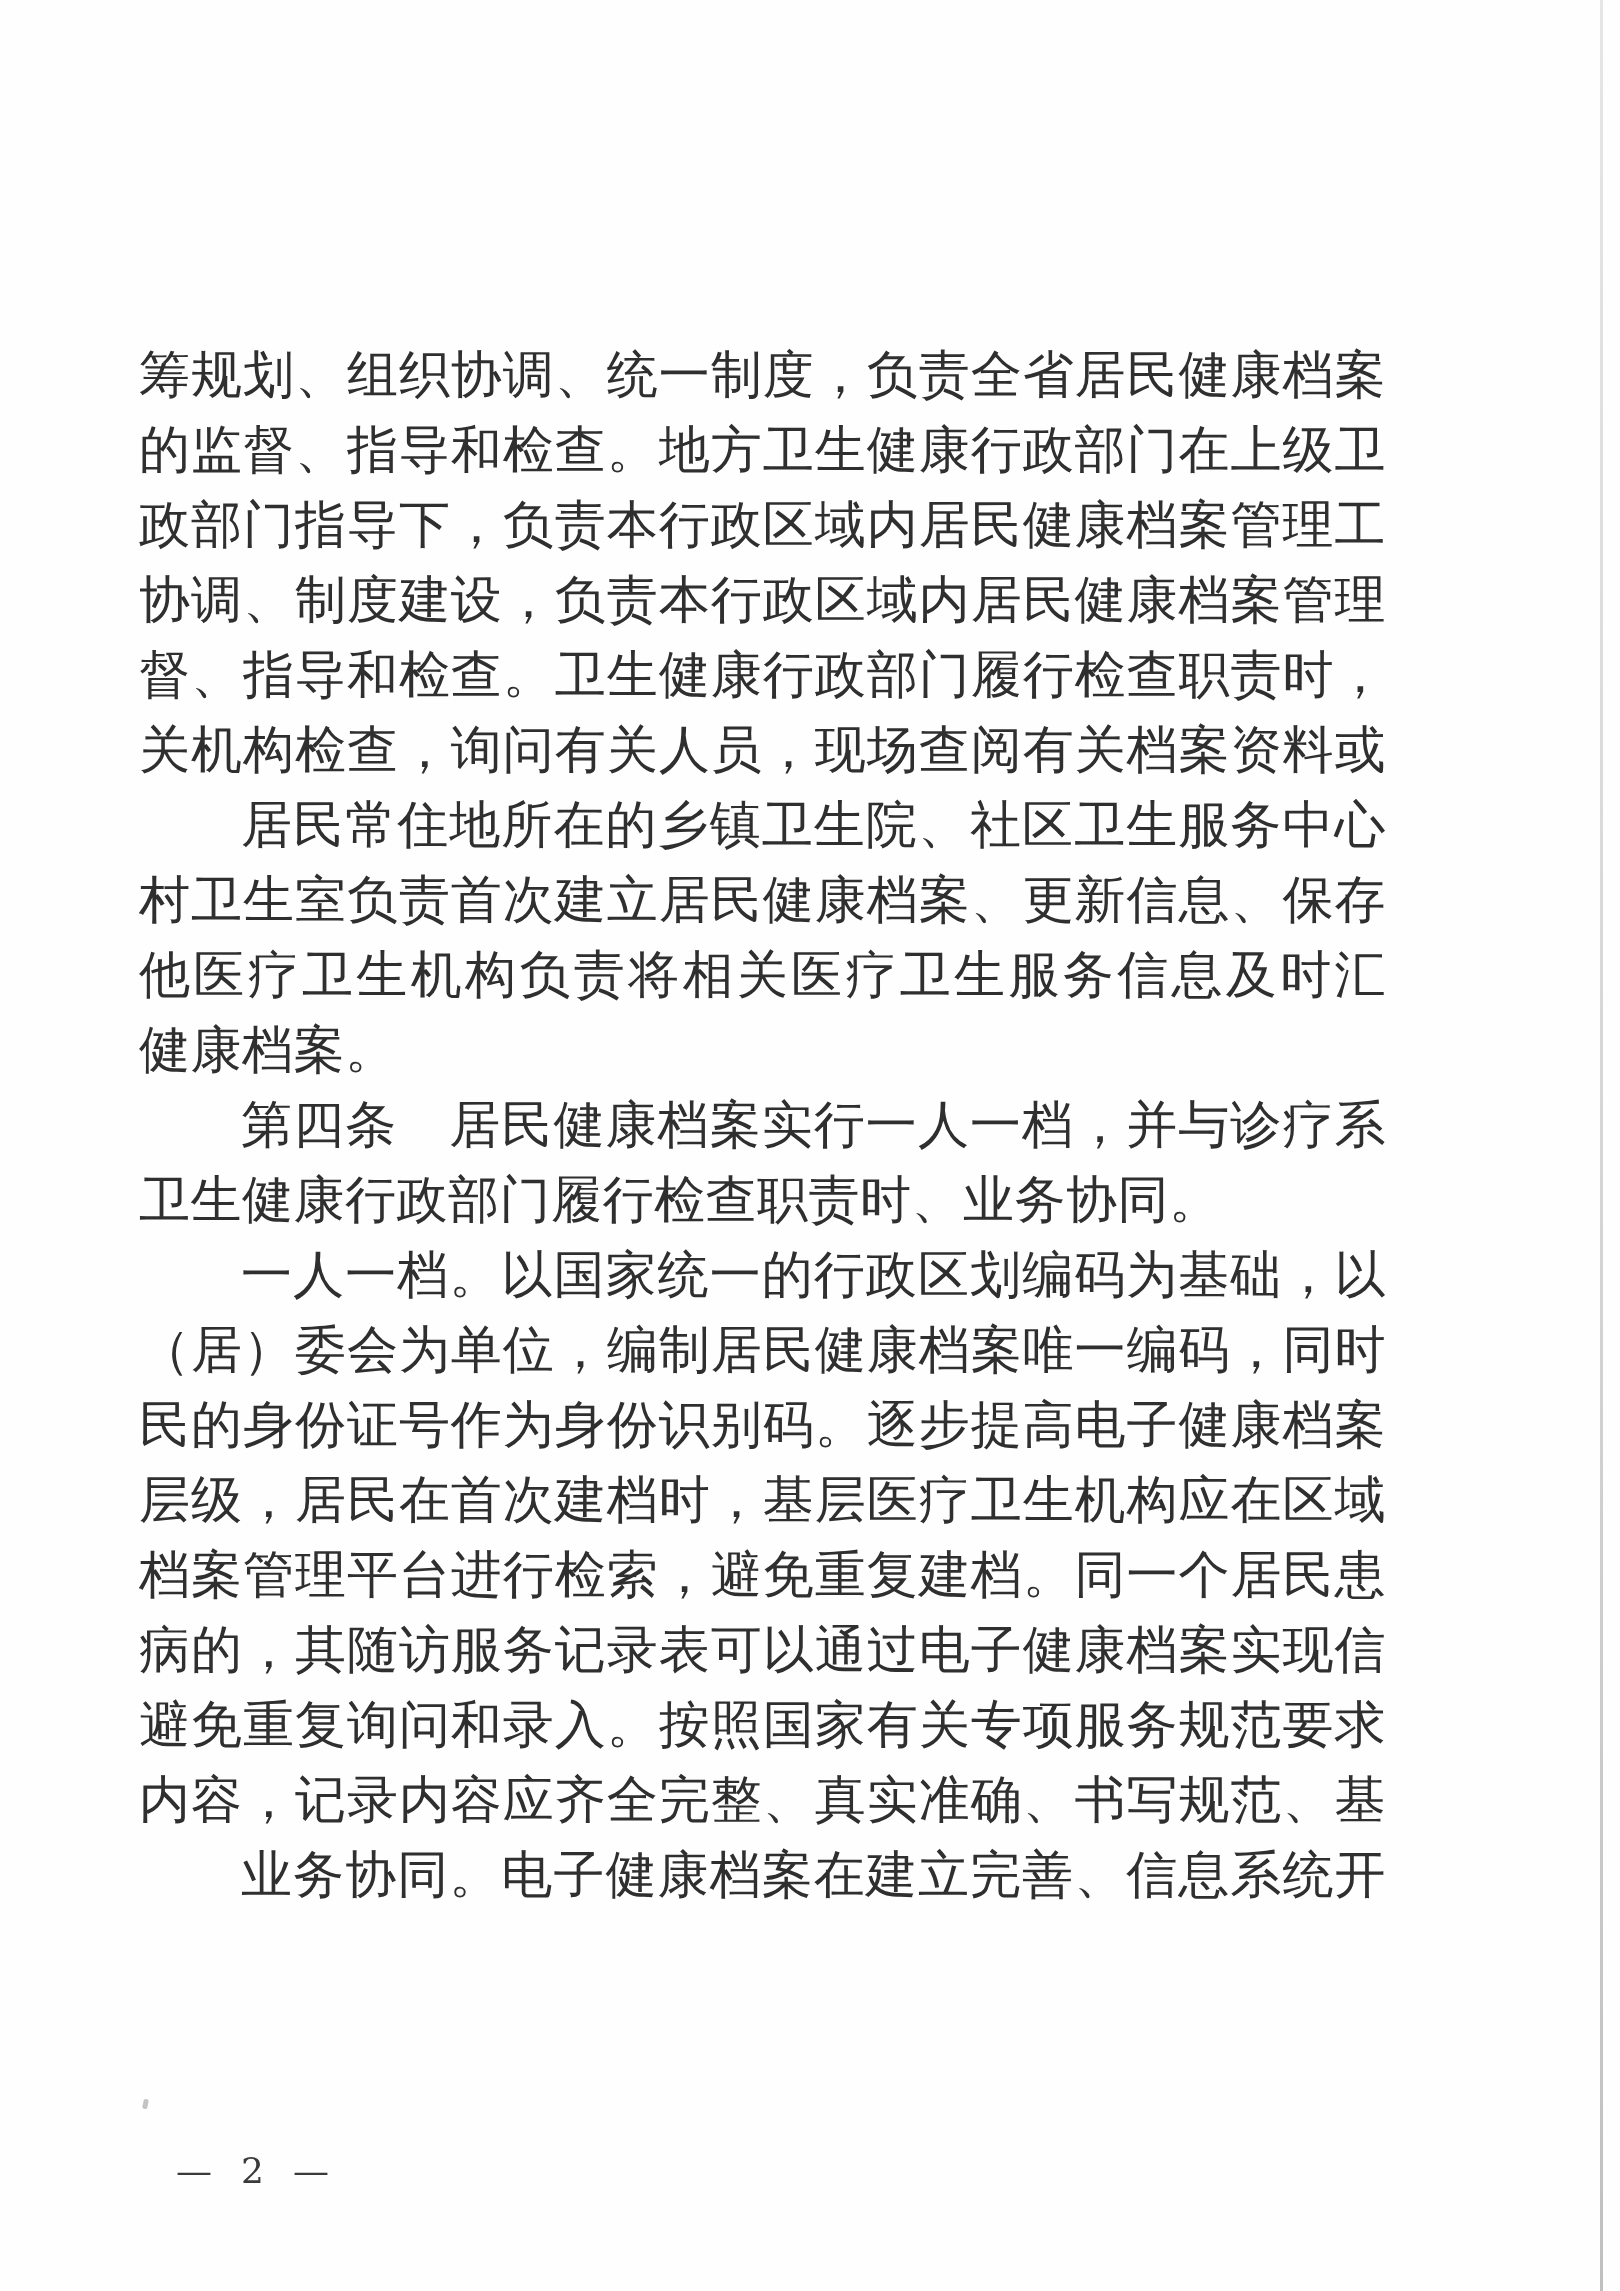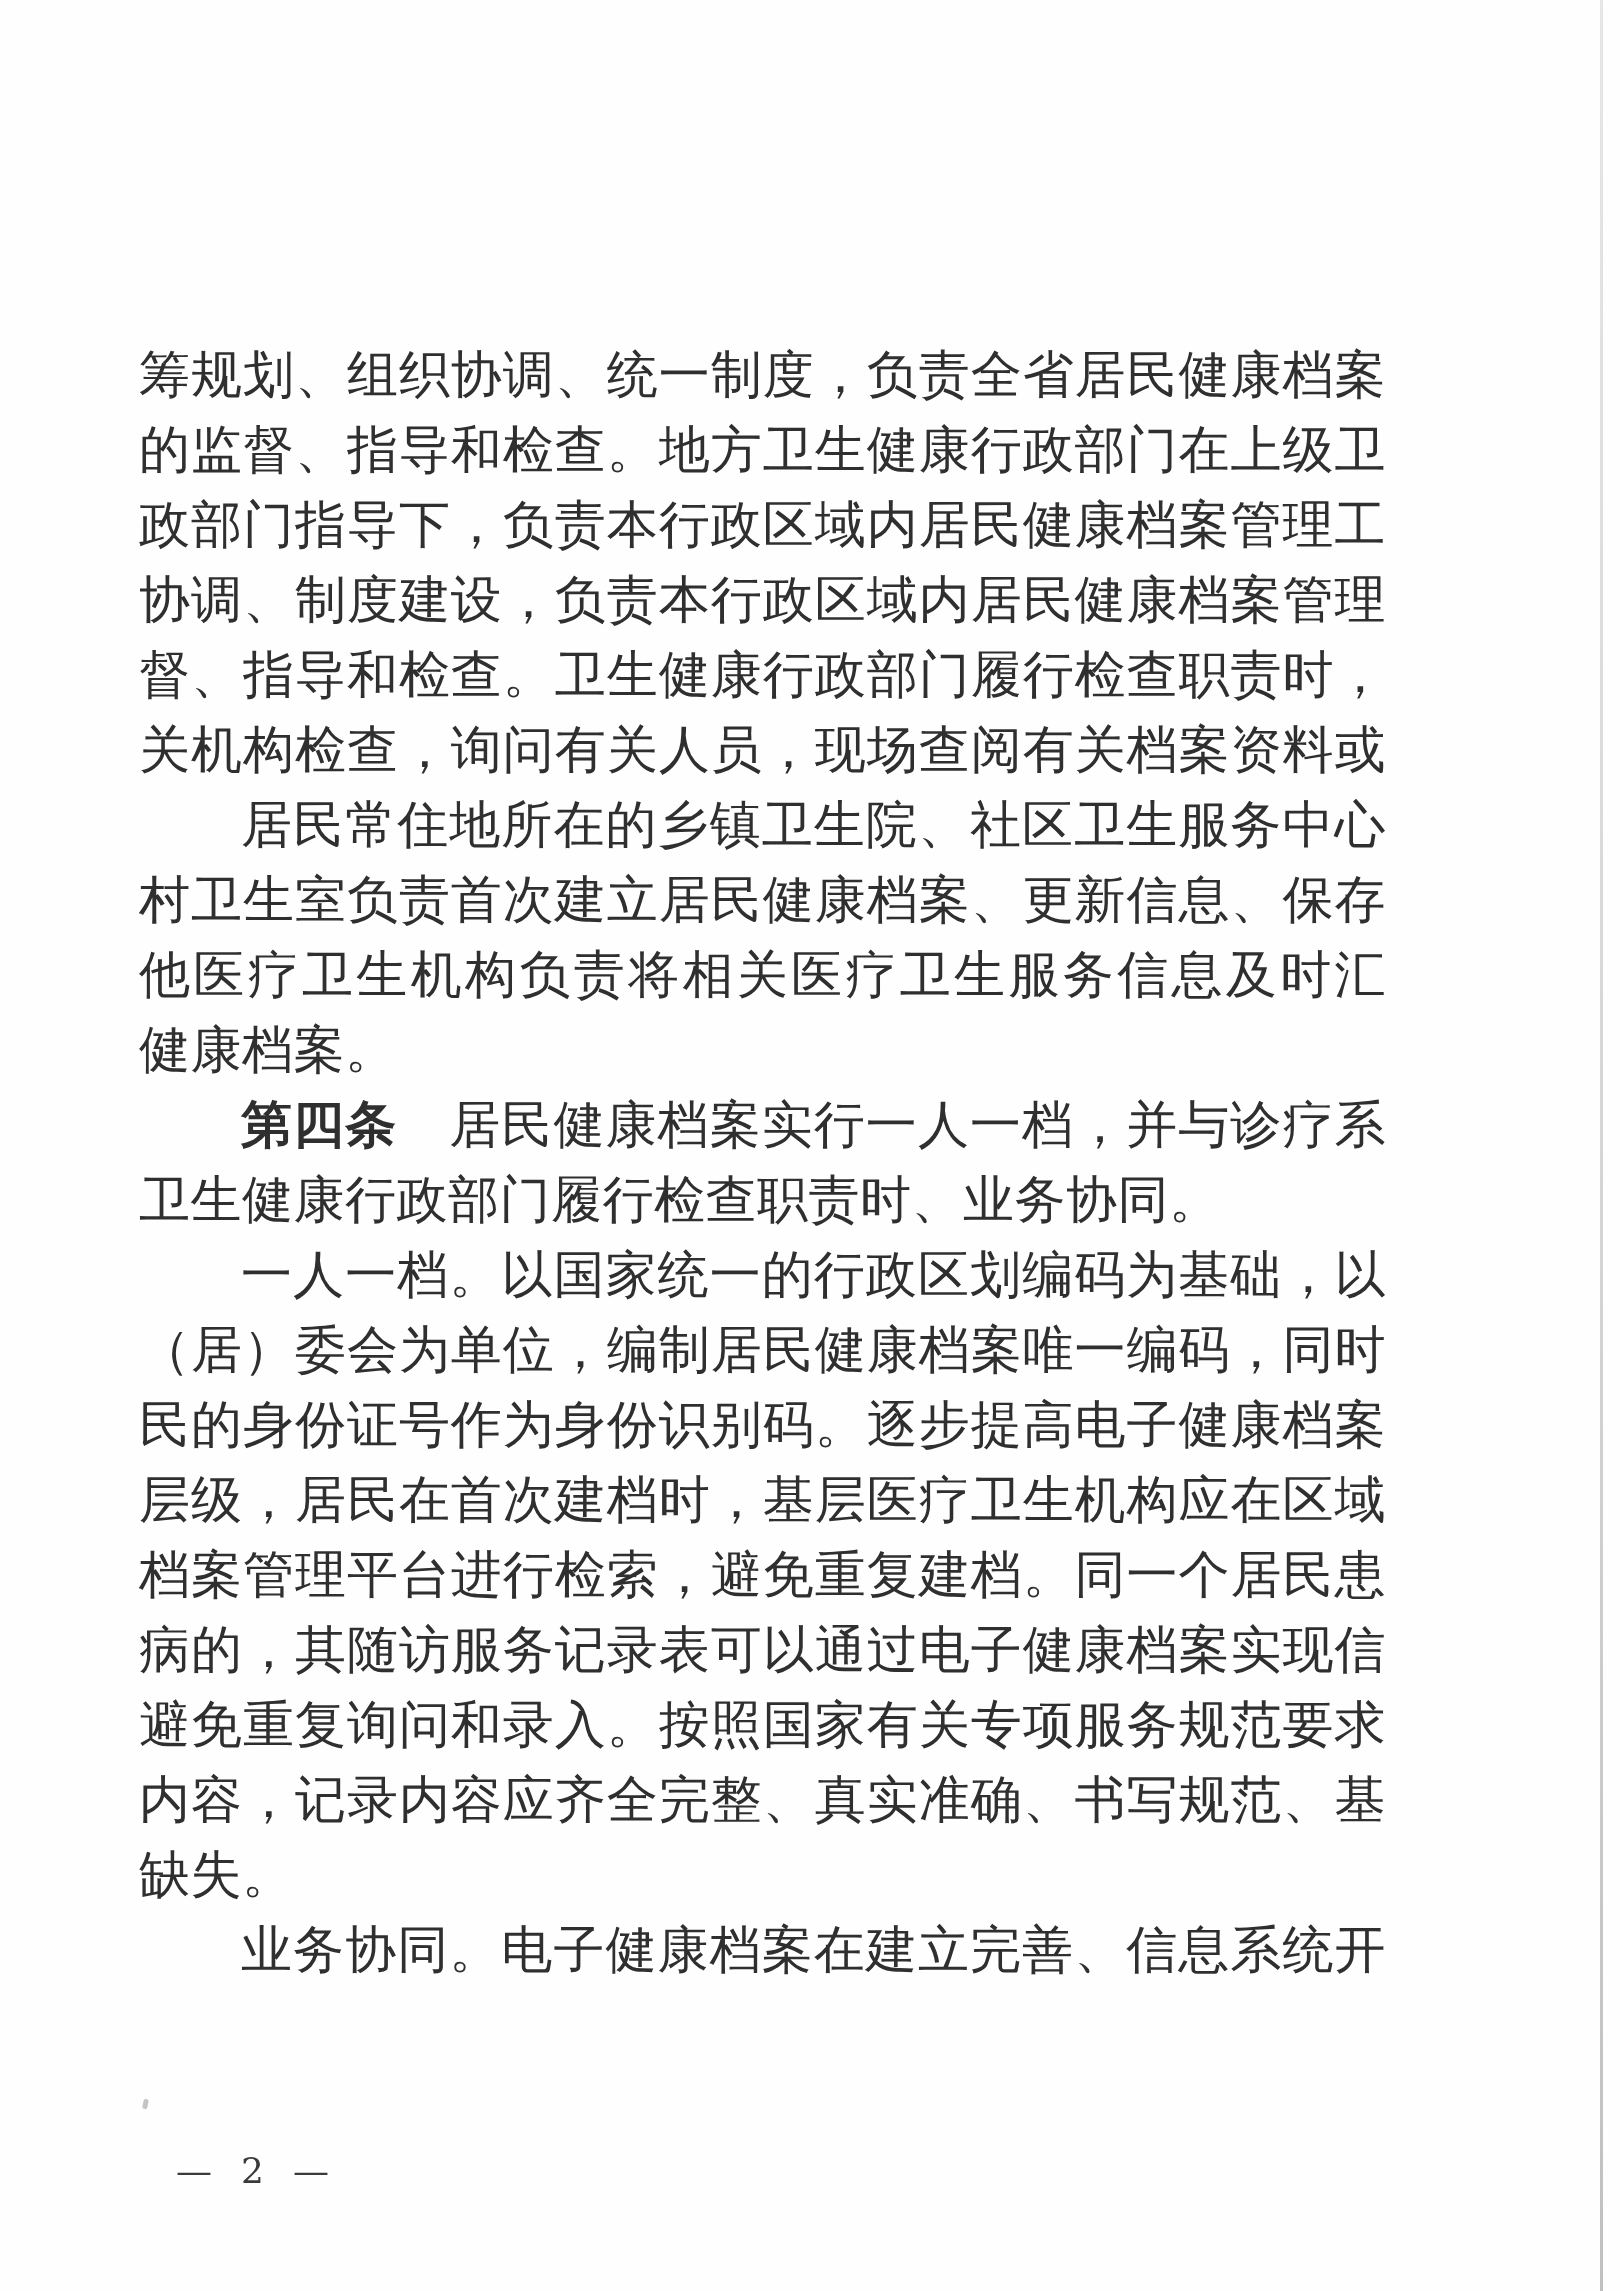--- a/index.html
+++ b/index.html
@@ -54,21 +54,21 @@
     text-align: justify;
     text-justify: inter-character;
   }
   .line.fill {
     text-align-last: justify;
   }
   .line.indent {
     text-indent: 102px;
   }
   .line b {
-    font-weight: bold;
+    font-weight: normal;
   }
   .pagenum {
     position: absolute;
     left: 176px;
     top: 2150px;
     font-size: 36px;
     color: #3a3a3a;
     letter-spacing: 8.8px;
     white-space: pre;
   }
@@ -93,18 +93,17 @@
       <div class="line indent fill"><b>第四条</b>　居民健康档案实行一人一档，并与诊疗系统、公共</div>
       <div class="line">卫生健康行政部门履行检查职责时、业务协同。</div>
       <div class="line indent fill">一人一档。以国家统一的行政区划编码为基础，以常住地村</div>
       <div class="line fill">（居）委会为单位，编制居民健康档案唯一编码，同时将建档居</div>
       <div class="line fill">民的身份证号作为身份识别码。逐步提高电子健康档案管理平台</div>
       <div class="line fill">层级，居民在首次建档时，基层医疗卫生机构应在区域电子健康</div>
       <div class="line fill">档案管理平台进行检索，避免重复建档。同一个居民患有多种疾</div>
       <div class="line fill">病的，其随访服务记录表可以通过电子健康档案实现信息整合，</div>
       <div class="line fill">避免重复询问和录入。按照国家有关专项服务规范要求记录相关</div>
       <div class="line fill">内容，记录内容应齐全完整、真实准确、书写规范、基础内容无</div>
-      <div class="line">缺失。</div>
       <div class="line indent fill">业务协同。电子健康档案在建立完善、信息系统开发、信息</div>
     </div>
   <div class="pagenum">— 2 —</div>
 </div>
 
 
 </body></html>

